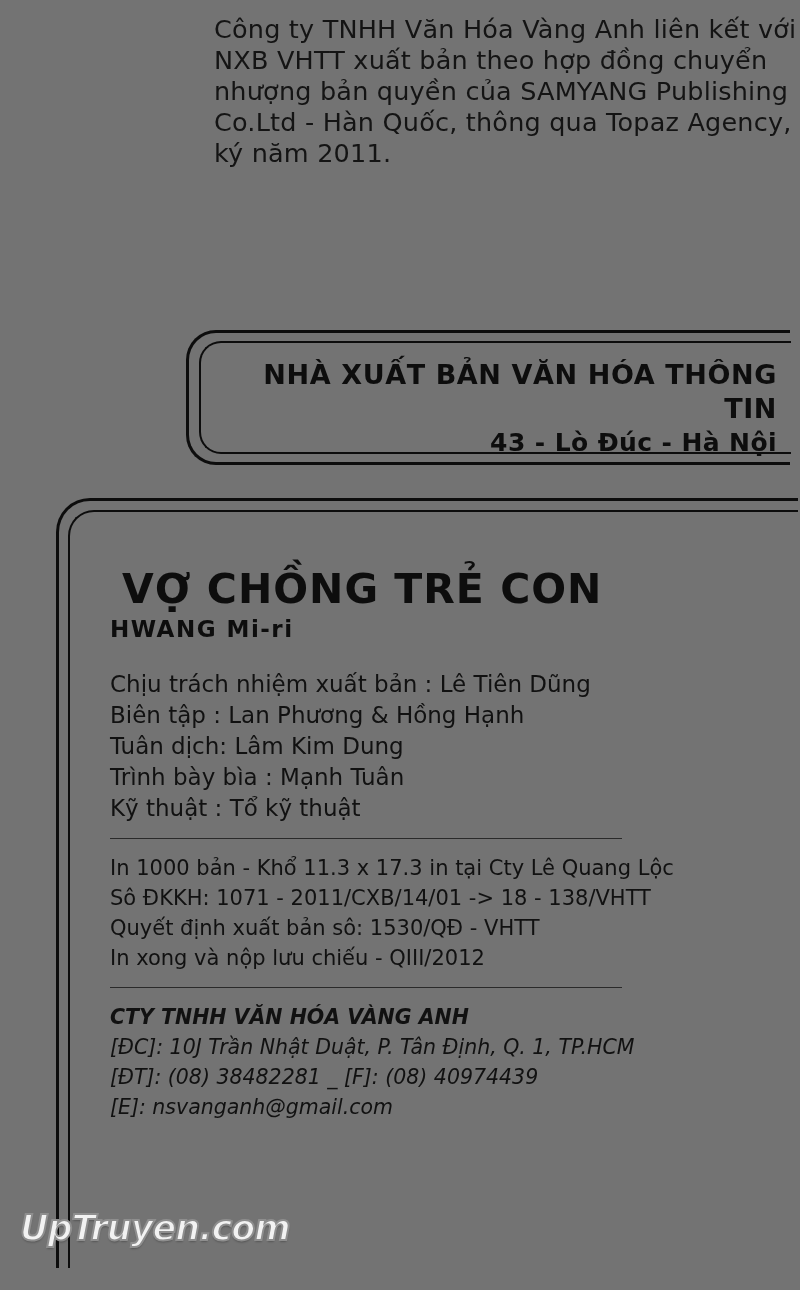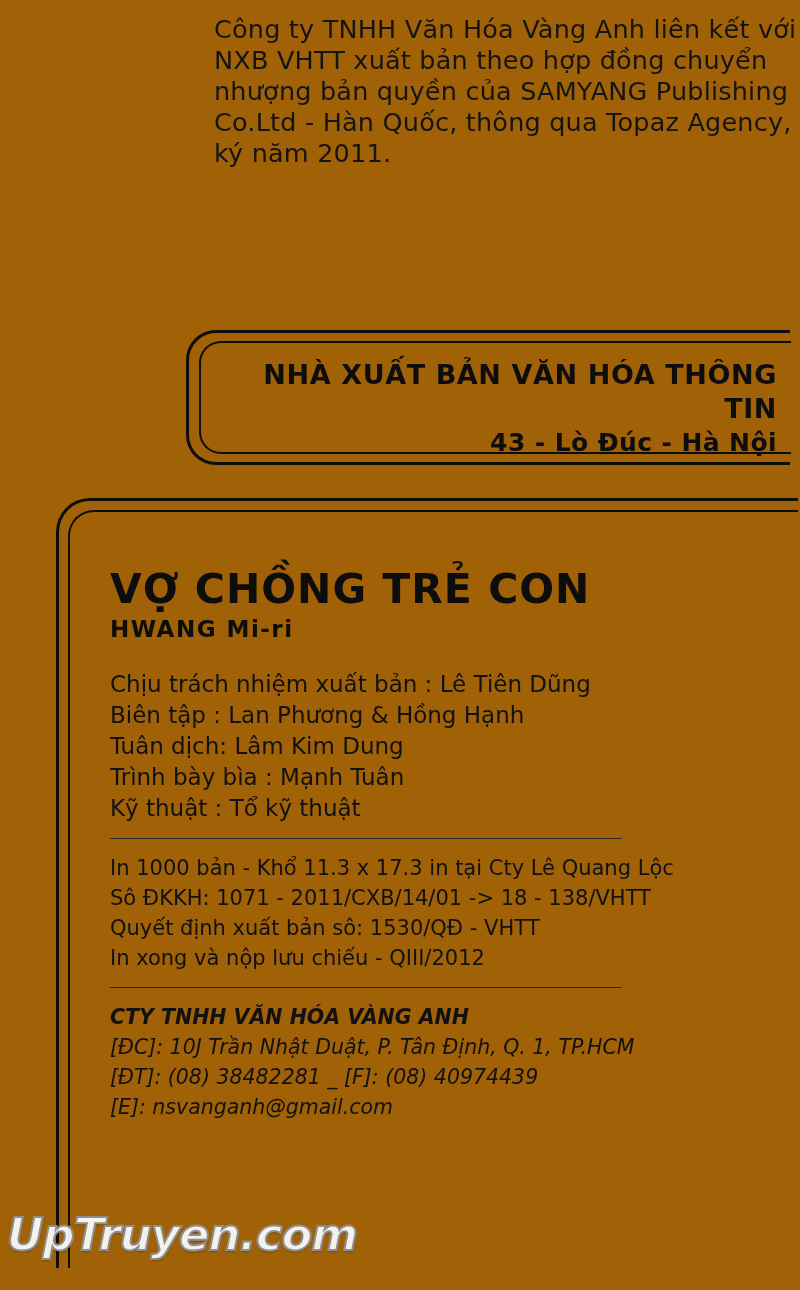--- a/index.html
+++ b/index.html
@@ -12,21 +12,21 @@
     height: 1290px;
     position: relative;
     font-family: "DejaVu Sans", sans-serif;
     color: #111111;
     overflow: hidden;
   }
 
   .page {
     position: absolute;
     inset: 0;
-    background: #a16207;
+    background: #737373;
   }
 
   
   .top-block {
     position: absolute;
     left: 214px;
     top: 14px;
     width: 560px;
   }
   .top-line {
@@ -118,21 +118,21 @@
     width: 660px;
   }
 
   .book-title {
     font-family: "DejaVu Sans", sans-serif;
     font-size: 41px;
     font-weight: bold;
     letter-spacing: 1px;
     line-height: 48px;
     color: #0d0d0d;
-    margin: 0 0 2px 0;
+    margin: 0 0 2px 12px;
   }
   .book-author {
     font-size: 23px;
     font-weight: bold;
     letter-spacing: 1.5px;
     line-height: 28px;
     color: #0d0d0d;
     margin: 0 0 26px 0;
   }
 
@@ -166,23 +166,23 @@
     color: #111111;
     white-space: nowrap;
   }
   .company-line.bold {
     font-weight: bold;
   }
 
   
   .watermark {
     position: absolute;
-    left: 7px;
+    left: 20px;
     top: 1208px;
-    font-size: 45px;
+    font-size: 35px;
     font-weight: bold;
     font-style: italic;
     letter-spacing: -1px;
     color: rgba(255,255,255,0.92);
     -webkit-text-stroke: 2px #8e8e8e;
     text-shadow: 0 2px 2px rgba(0,0,0,0.25);
     white-space: nowrap;
   }
 </style>
 </head>

